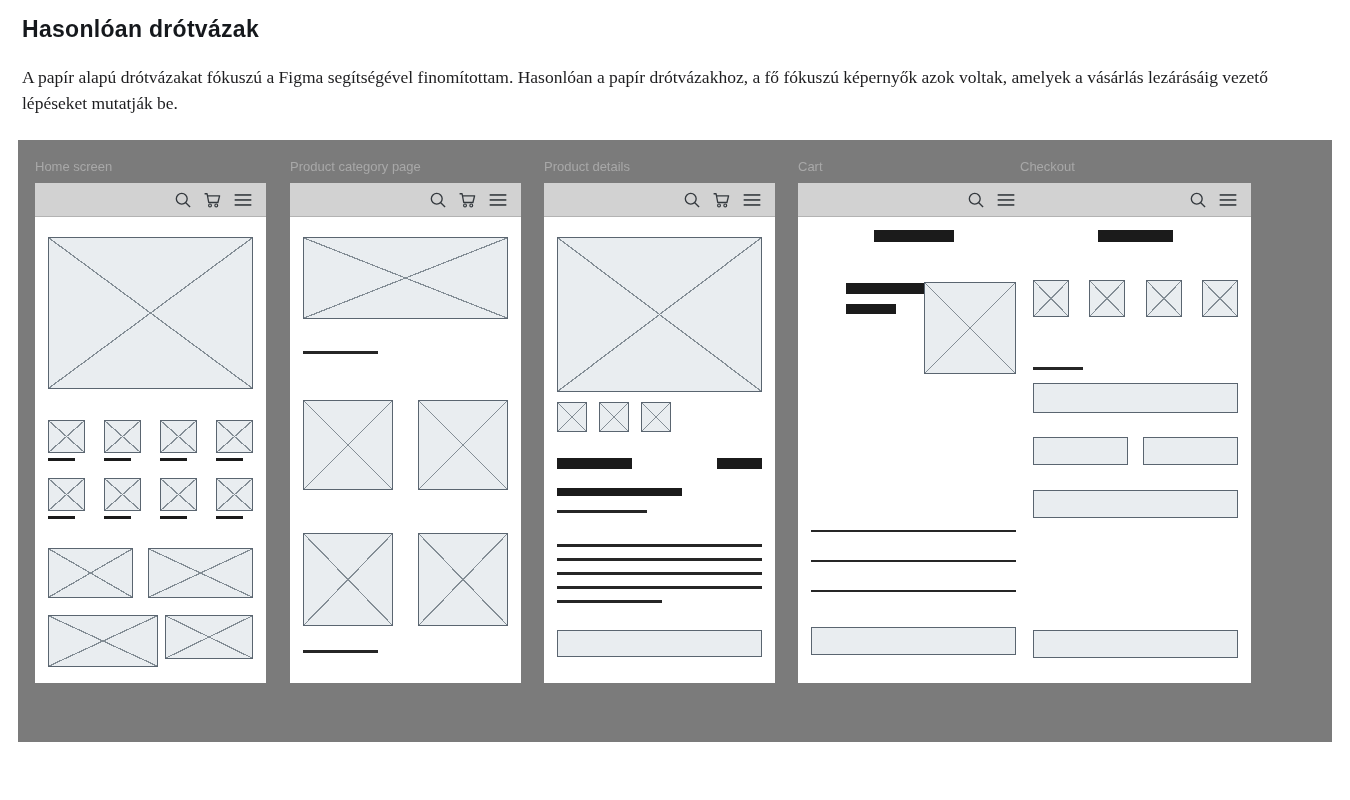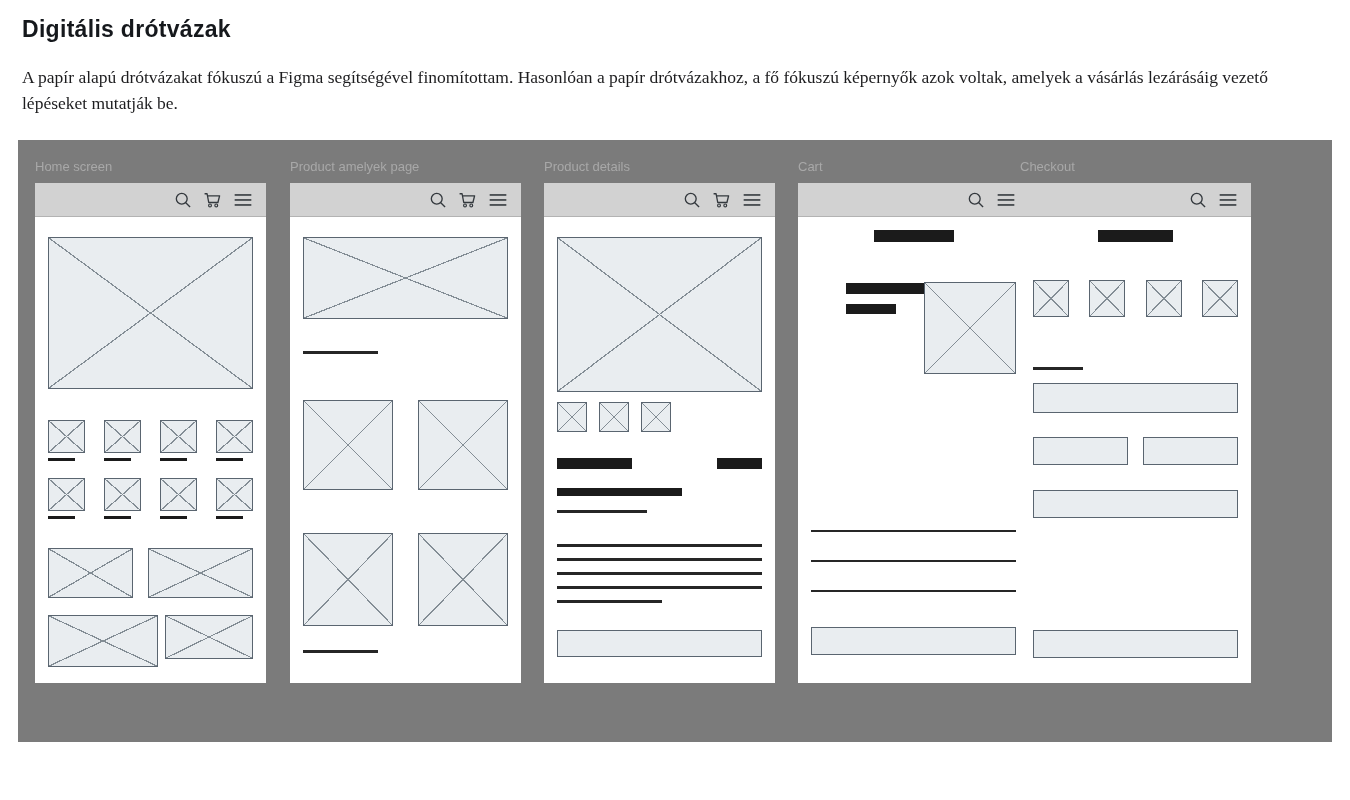--- a/index.html
+++ b/index.html
@@ -39,21 +39,21 @@
   }
   .bar{background:#1b1b1b;}
   .line{background:#262626;}
   .field{box-sizing:border-box;background:#e9edf0;border:1px solid #5a6570;}
   .row{display:flex;}
   .sb{justify-content:space-between;}
 </style>
 </head>
 <body>
 
-<h1 class="page-title">Digitális drótvázak</h1>
+<h1 class="page-title">Hasonlóan drótvázak</h1>
 <p class="page-desc">A papír alapú drótvázakat fókuszú a Figma segítségével finomítottam. Hasonlóan a papír drótvázakhoz, a fő fókuszú képernyők azok voltak, amelyek a vásárlás lezárásáig vezető lépéseket mutatják be.</p>
 
 <div class="panel">
 
   <div class="frame" style="left:17px">
     <div class="frame-label">Home screen</div>
     <div class="phone">
       <div class="phone-header">
         <span class="icon">
             <svg width="20" height="20" viewBox="0 0 24 24" fill="none">
@@ -124,21 +124,21 @@
 
         <div class="row sb" style="margin-top:17px;align-items:flex-start">
           <div class="xb" style="width:110px;height:52px"></div>
           <div class="xb" style="width:88px;height:44px"></div>
         </div>
       </div>
     </div>
   </div>
 
   <div class="frame" style="left:272px">
-    <div class="frame-label">Product amelyek page</div>
+    <div class="frame-label">Product category page</div>
     <div class="phone">
       <div class="phone-header">
         <span class="icon">
             <svg width="20" height="20" viewBox="0 0 24 24" fill="none">
               <circle cx="10.5" cy="10.5" r="6.5" stroke="#33383d" stroke-width="1.6"></circle>
               <line x1="15.3" y1="15.3" x2="20.5" y2="20.5" stroke="#33383d" stroke-width="1.6"></line>
             </svg>
           </span>
         <span class="icon">
             <svg width="21" height="20" viewBox="0 0 24 24" fill="none">

